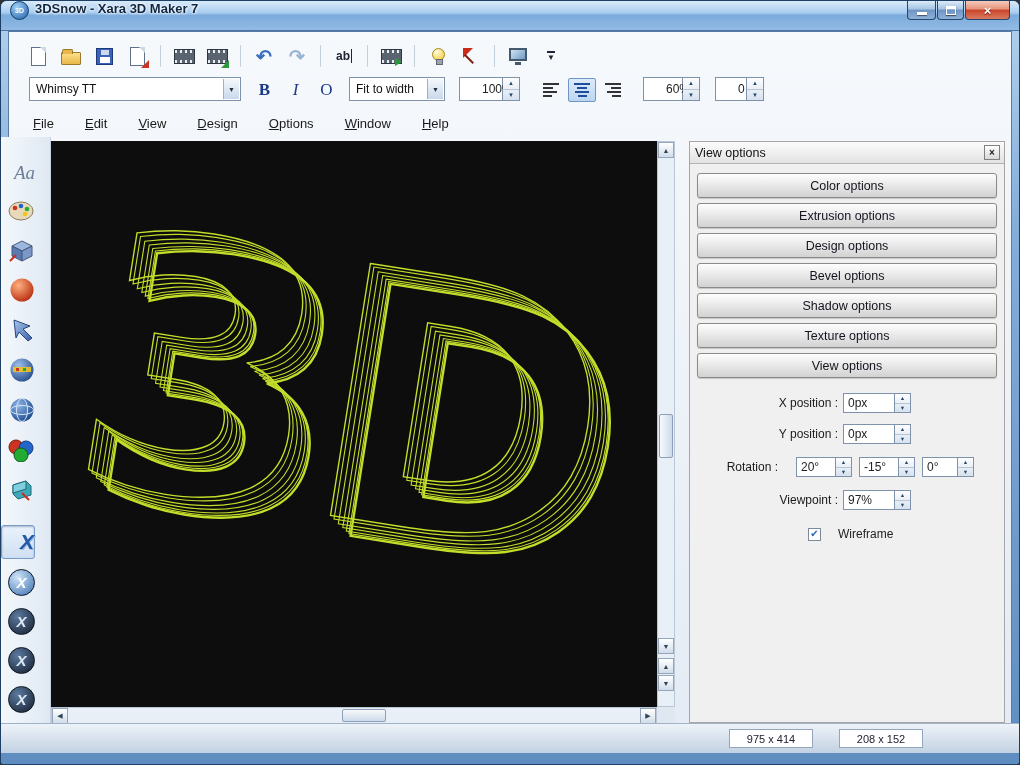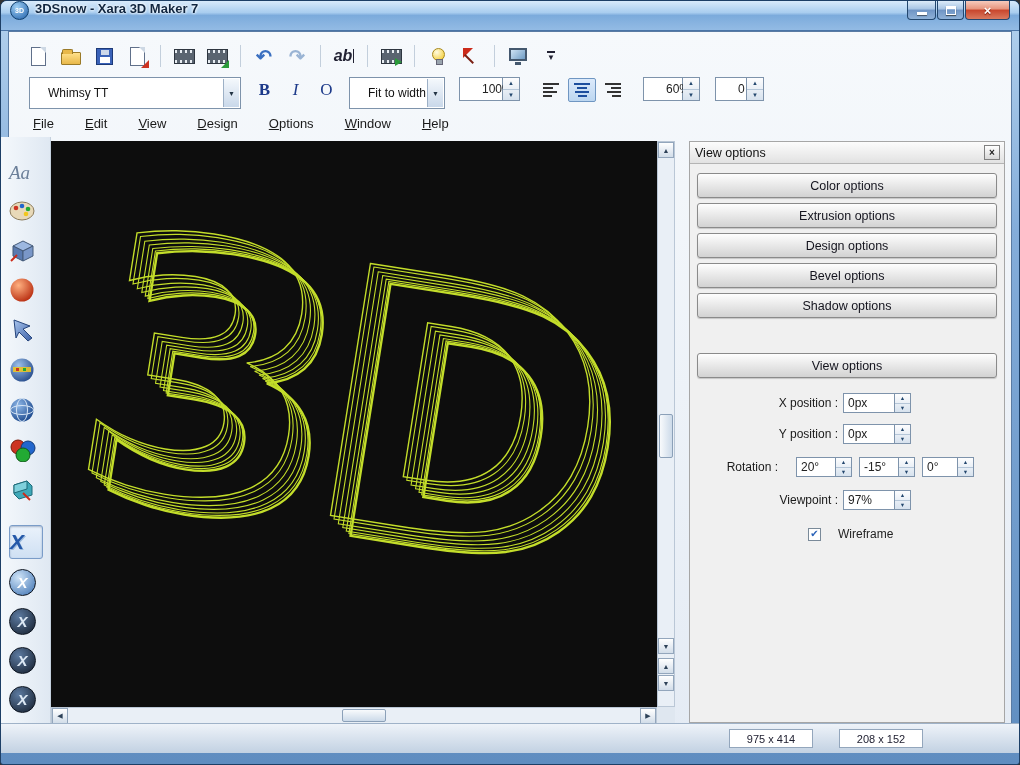--- a/index.html
+++ b/index.html
@@ -36,35 +36,35 @@
   .i-floppy{width:17px;height:17px;background:#3a62b8;border:1px solid #1d3a78;position:relative}
   .i-floppy::before{content:"";position:absolute;top:1px;left:4px;width:8px;height:5px;background:#cdd8ea}
   .i-floppy::after{content:"";position:absolute;bottom:1px;left:3px;width:10px;height:6px;background:#fff}
   .mark-red{position:absolute;right:1px;bottom:1px;width:0;height:0;border-style:solid;border-width:0 0 8px 8px;border-color:transparent transparent #cc3322 transparent}
   .mark-green{position:absolute;right:1px;bottom:1px;width:0;height:0;border-style:solid;border-width:0 0 8px 8px;border-color:transparent transparent #2a9a3a transparent}
   .i-film{width:21px;height:15px;background:#5a6470;border:1px solid #2e3640;position:relative}
   .i-film::before,.i-film::after{content:"";position:absolute;left:0;right:0;height:3px;background:repeating-linear-gradient(90deg,#e8edf2 0 2px,#5a6470 2px 5px)}
   .i-film::before{top:0}.i-film::after{bottom:0}
   .i-arrow-glyph{font-size:19px;font-weight:bold;color:#3a6fc0;line-height:1}
   .i-arrow-glyph.dim{color:#9ab4d4}
-  .i-ab{font-size:16px;font-weight:bold;color:#223;font-style:italic}
+  .i-ab{font-size:12px;font-weight:bold;color:#223;}
   .i-cursorline{display:inline-block;width:1px;height:14px;background:#223;margin-left:1px}
   .i-play{position:absolute;right:2px;bottom:3px;width:0;height:0;border-style:solid;border-width:4px 0 4px 7px;border-color:transparent transparent transparent #2a9a3a}
   .i-bulb{width:13px;height:13px;border-radius:50%;background:radial-gradient(circle at 35% 30%,#fffbe0,#f2c71d);border:1px solid #a8881a;position:relative;margin-bottom:4px}
   .i-bulb::after{content:"";position:absolute;left:3px;bottom:-5px;width:5px;height:4px;background:#9aa4ae;border:1px solid #667}
   .i-wand{position:relative;width:20px;height:20px}
   .i-wand::before{content:"";position:absolute;left:2px;top:2px;width:0;height:0;border-style:solid;border-width:0 10px 10px 0;border-color:transparent #cc2b1a transparent transparent;transform:rotate(-90deg)}
   .i-wand::after{content:"";position:absolute;left:7px;top:7px;width:2px;height:12px;background:#7a1f12;transform:rotate(-45deg)}
   .i-monitor{width:18px;height:13px;border:2px solid #44586e;background:linear-gradient(135deg,#cfe3f4,#6f9cc4);position:relative;margin-bottom:3px}
   .i-monitor::after{content:"";position:absolute;left:4px;bottom:-6px;width:6px;height:3px;background:#44586e}
   .caret{font-size:8px;color:#223;border-top:2px solid #223;padding-top:1px;line-height:1}
 
   
   .formatbar{position:absolute;left:0;top:74px;right:0;height:34px}
-  .combo{position:absolute;height:32px;background:#fff;border:1px solid #7e93ab;display:flex;align-items:center;padding-left:18px;font-size:12px;color:#111}
+  .combo{position:absolute;height:24px;background:#fff;border:1px solid #7e93ab;display:flex;align-items:center;padding-left:6px;font-size:12px;color:#111}
   .combo .drop{position:absolute;right:1px;top:1px;bottom:1px;width:16px;background:linear-gradient(#f4f8fc,#c9d8ea);border-left:1px solid #9db0c6;display:flex;align-items:center;justify-content:center;font-size:7px;color:#234}
   .flatbtn{position:absolute;top:2px;width:27px;height:26px;display:flex;align-items:center;justify-content:center}
   .b-label{font-family:"Liberation Serif",serif;font-weight:bold;font-size:17px;color:#1d3a8a}
   .i-label{font-family:"Liberation Serif",serif;font-style:italic;font-size:17px;color:#1d3a8a}
   .o-label{font-family:"Liberation Serif",serif;font-size:17px;color:#1d3a8a}
   .numbox{position:absolute;height:24px;background:#fff;border:1px solid #7e93ab;display:flex;align-items:center;justify-content:flex-start;padding-left:22px;font-size:12px}
   .spin{position:absolute;width:17px;height:24px;display:flex;flex-direction:column;border:1px solid #7e93ab;border-left:none;background:linear-gradient(#fdfdfe,#d7e2ee)}
   .spin b{flex:1;display:flex;align-items:center;justify-content:center;font-size:6px;color:#23476e;font-weight:normal}
   .spin b:first-child{border-bottom:1px solid #b5c6d8}
   .align{position:absolute;top:3px;width:28px;height:24px;display:flex;flex-direction:column;justify-content:center;gap:2px;padding:4px 5px;border:1px solid transparent}
@@ -76,21 +76,21 @@
   .align.a-right{align-items:flex-end}
   .align.a-right i:nth-child(1){width:16px}.align.a-right i:nth-child(2){width:10px}.align.a-right i:nth-child(3){width:14px}.align.a-right i:nth-child(4){width:9px}
 
   
   .menubar{position:absolute;left:30px;top:110px;height:24px;display:flex;gap:27px;align-items:center}
   .menu-item{font-size:13px;color:#1a1a1a;padding:2px 2px}
   .menu-item u{text-decoration:underline}
 
   
   .toolbox{position:absolute;left:0;top:136px;width:50px;bottom:26px;background:linear-gradient(90deg,#f4f8fc,#dfe8f2);border-right:1px solid #c5d1de}
-  .tool{position:absolute;left:8px;width:34px;height:34px;display:flex;align-items:center;justify-content:flex-start}
+  .tool{position:absolute;left:0;width:34px;height:34px;display:flex;align-items:center;justify-content:flex-end}
   .tool.sel{border:1px solid #7a9cc8;background:linear-gradient(#eaf2fb,#cfe0f3);border-radius:3px;box-shadow:inset 0 1px 2px rgba(40,70,110,.35)}
   .aa{font-family:"Liberation Serif",serif;font-style:italic;font-size:19px;color:#6b7f99}
   .xletter{font-weight:bold;font-style:italic;font-size:21px;color:#2458a8;text-shadow:1px 1px 0 #9ab8dc}
   .xcirc{width:27px;height:27px;border-radius:50%;background:radial-gradient(circle at 35% 30%,#5c7aa0,#131c2a);border:1px solid #0c1420;color:#dce8f4;display:flex;align-items:center;justify-content:center;font-weight:bold;font-style:italic;font-size:15px}
   .xcirc.lite{background:radial-gradient(circle at 35% 30%,#cfe4f8,#3a6fb0);color:#fff}
 
   
   .canvas{position:absolute;left:50px;top:140px;width:606px;height:566px;background:#0d0d0d;overflow:hidden}
 
   
@@ -399,20 +399,21 @@
       <span>View options</span>
       <span class="pclose">
           <span>×</span>
         </span>
     </div>
     <div class="pbtn" style="top:31px">Color options</div>
     <div class="pbtn" style="top:61px">Extrusion options</div>
     <div class="pbtn" style="top:91px">Design options</div>
     <div class="pbtn" style="top:151px">Shadow options</div>
     <div class="pbtn" style="top:121px">Bevel options</div>
+    <div class="pbtn" style="top:181px">Texture options</div>
     <div class="pbtn" style="top:211px">View options</div>
 
     <div class="prow" style="top:249px">
       <span class="plabel" style="width:148px">X position :</span>
       <span class="pfield" style="width:52px;margin-left:5px">0px</span>
       <span class="pspin">
           <b>▲</b>
           <b>▼</b>
         </span>
     </div>

